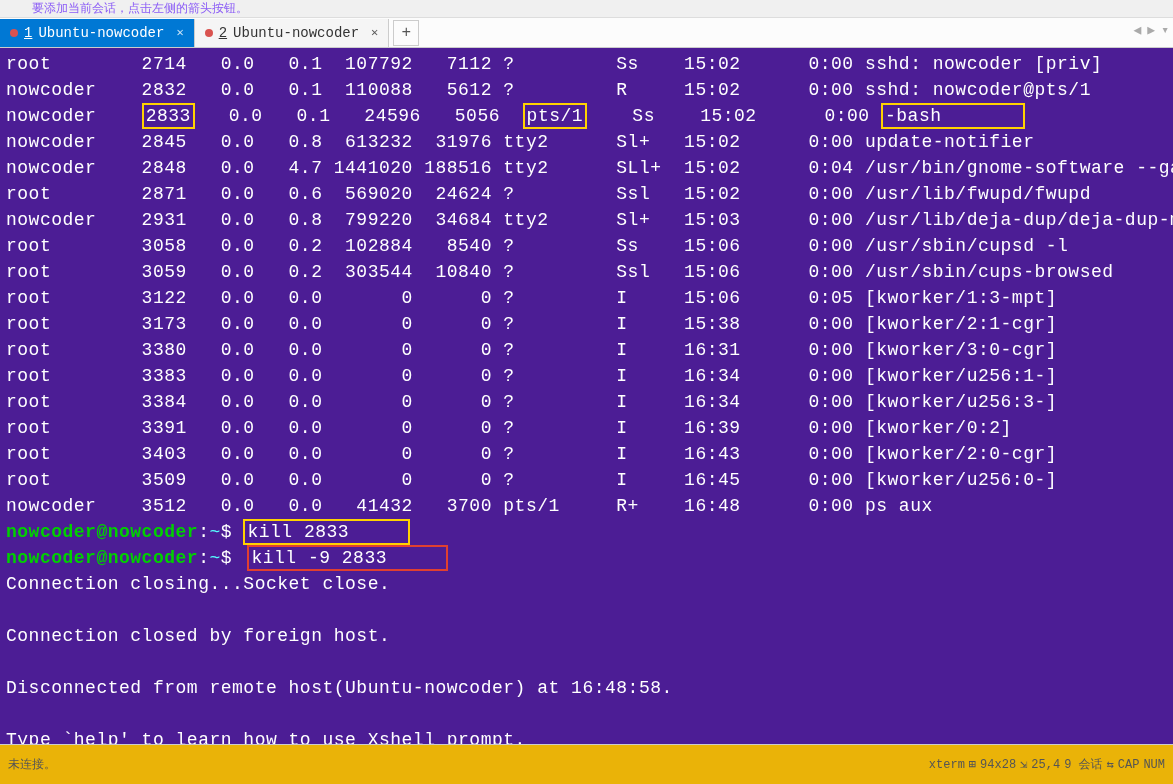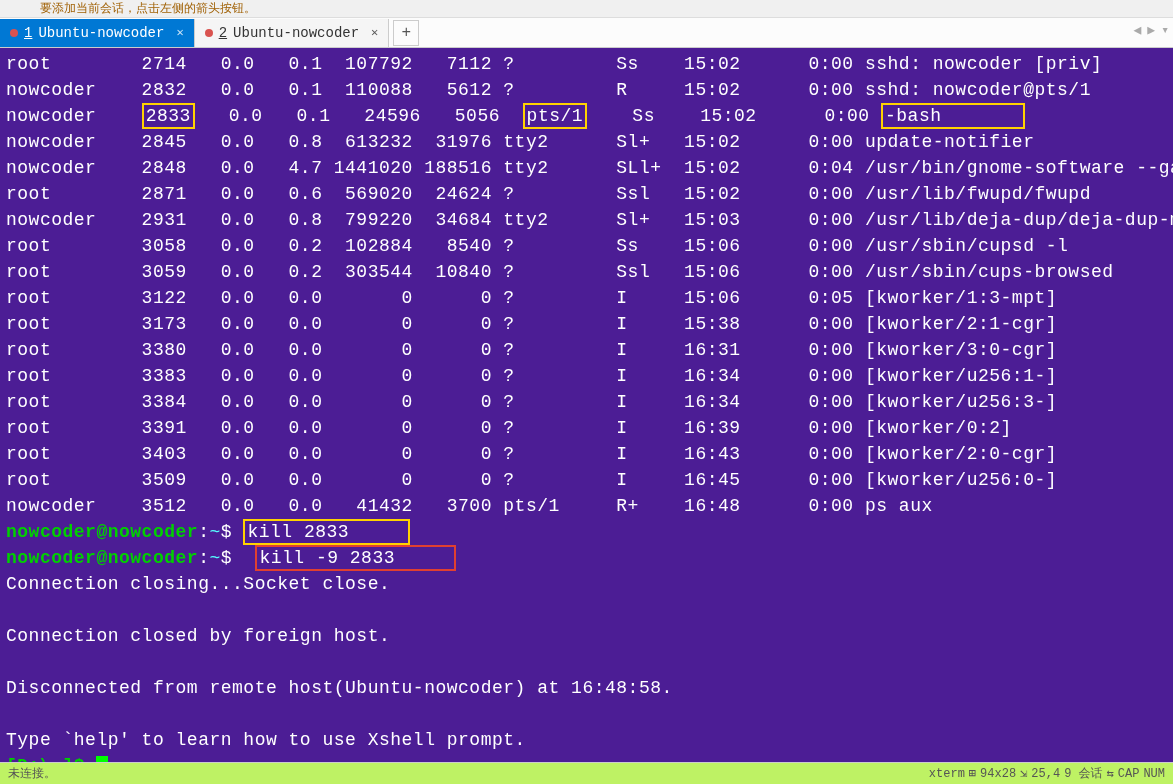--- a/index.html
+++ b/index.html
@@ -9,23 +9,23 @@
   background: #fff;
   font-family: "Consolas", "Courier New", monospace;
   font-size: 18px;
   display: flex;
   flex-direction: column;
   overflow: hidden;
 }
 .top-hint {
   height: 18px;
   background: #f0f0f0;
-  color: #a16207;
+  color: #8b5cf6;
   font-size: 12px;
-  padding-left: 40px;
+  padding-left: 32px;
   line-height: 18px;
   border-bottom: 1px solid #ddd;
 }
 .tab-bar {
   height: 30px;
   background: #fcfcfc;
   display: flex;
   align-items: center;
   border-bottom: 1px solid #ccc;
   position: relative;
@@ -78,34 +78,34 @@
   border: 2px solid #ffd200;
   padding: 0 2px;
   margin: -2px 0;
   line-height: 22px;
   text-align: right;
 }
 .hl-red {
   display: inline-block;
   border: 2px solid #e04030;
   padding: 0 2px;
-  margin: -2px 12px;
+  margin: -2px 4px;
   line-height: 22px;
 }
 .blue { color: #55ffff; }
 .green { color: #00d000; font-weight: bold; }
 .cursor {
   display: inline-block;
   width: 12px; height: 20px;
   background: #00ff00;
   vertical-align: middle;
 }
 .status-bar {
-  height: 22px;
-  background: #bef264;
+  height: 40px;
+  background: #eab308;
   border-top: 1px solid #ccc;
   display: flex;
   align-items: center;
   font-size: 12px;
   color: #555;
   padding: 0 8px;
 }
 .status-bar .left { flex: 1; }
 .status-bar .right { display: flex; gap: 4px; align-items: center; }
 .status-bar .icon-cell { display: flex; align-items: center; gap: 4px; }

